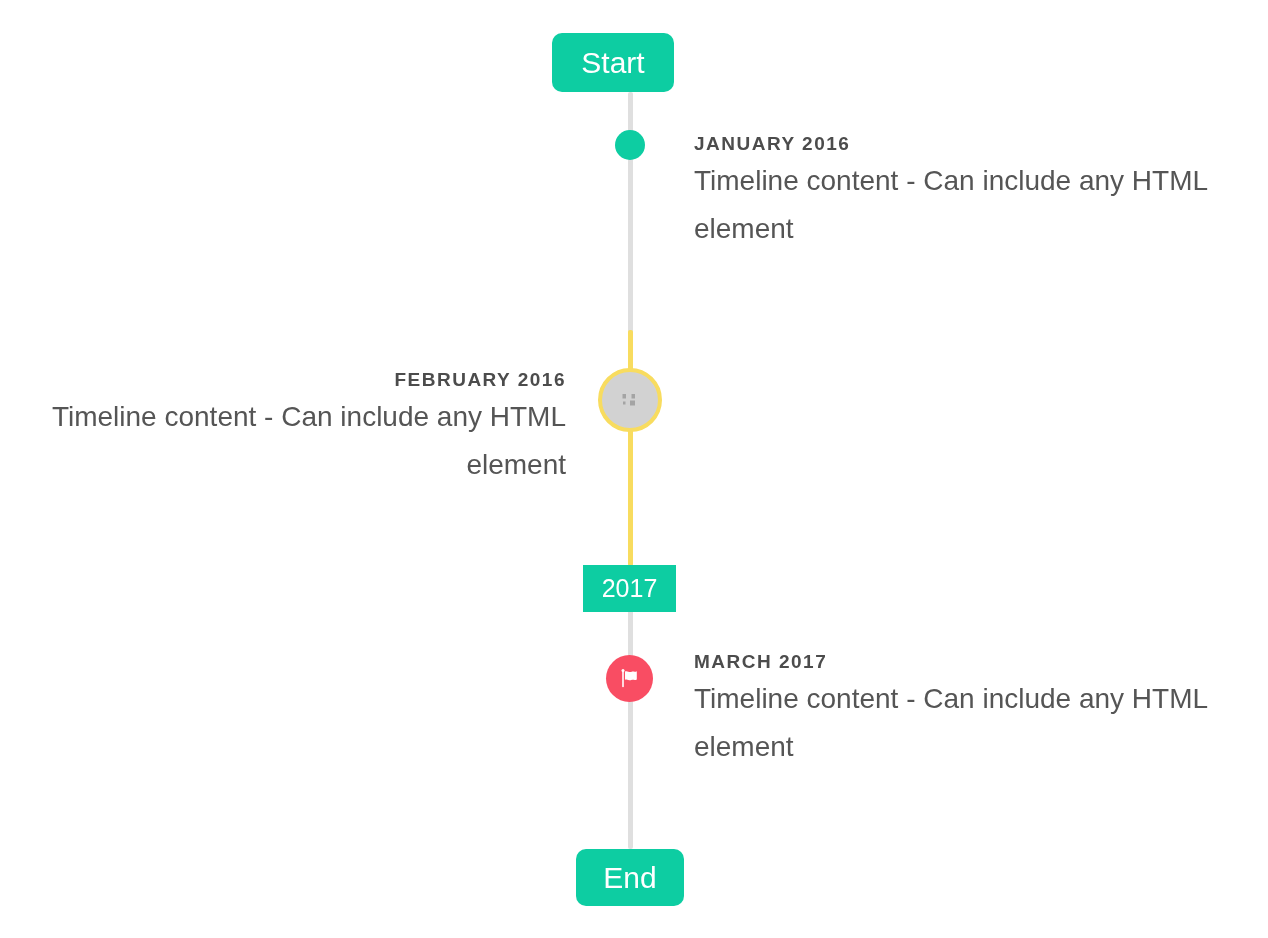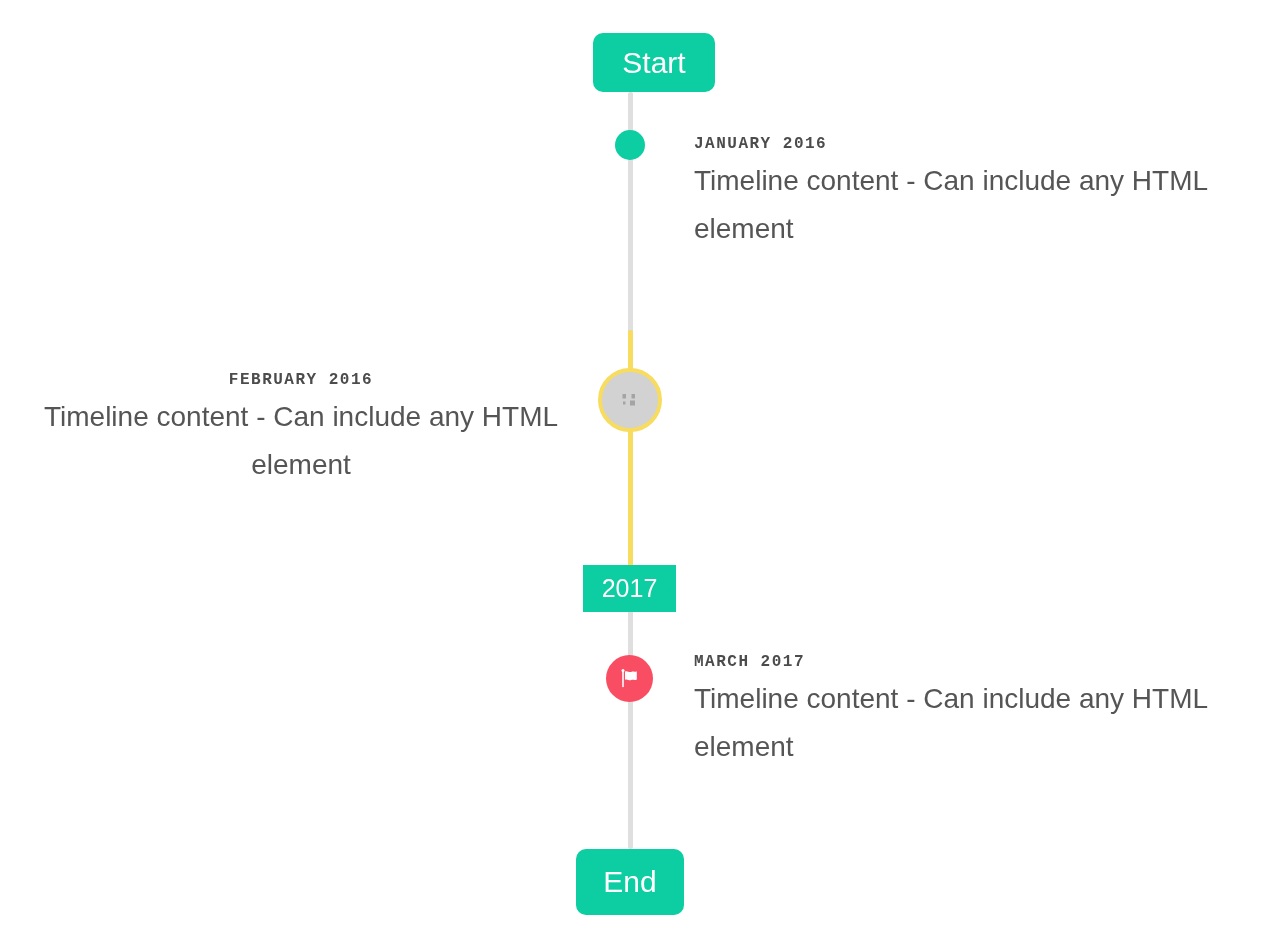--- a/index.html
+++ b/index.html
@@ -43,23 +43,23 @@
   
   .badge {
     position: absolute;
     background: var(--accent-teal);
     color: var(--badge-text);
     display: flex;
     align-items: center;
     justify-content: center;
     border-radius: 10px;
   }
-  .badge.start { left: 593px; top: 33px;  width: 122px; height: 59px; font-size: 30px; }
+  .badge.start { left: 552px; top: 33px;  width: 122px; height: 59px; font-size: 30px; }
   .badge.year  { left: 583px; top: 565px; width: 93px;  height: 47px; font-size: 25px; border-radius: 0; }
-  .badge.end   { left: 576px; top: 849px; width: 108px; height: 66px; font-size: 30px; text-align: center; }
+  .badge.end   { left: 576px; top: 849px; width: 108px; height: 57px; font-size: 30px; text-align: center; }
 
   
   .marker { position: absolute; border-radius: 50%; }
   .marker.dot {
     left: 615px; top: 130px;
     width: 30px; height: 30px;
     background: var(--accent-teal);
   }
   .marker.ring {
     left: 598px; top: 368px;
@@ -71,32 +71,31 @@
   .marker.flag {
     left: 606px; top: 655px;
     width: 47px; height: 47px;
     background: var(--marker-red);
     display: flex; align-items: center; justify-content: center;
   }
 
   
   .entry { position: absolute; width: 530px; }
   .entry.right { text-align: left; }
-  .entry.left  { text-align: center; }
+  .entry.left  { text-align: right; }
   .entry.jan { left: 694px;  top: 133px; }
   .entry.feb { right: 702px; top: 369px; }
   .entry.mar { left: 694px;  top: 651px; }
 
   .entry-title {
-    font-size: 16px;
+    font-size: 19px;
     line-height: 22px;
     font-weight: bold;
     letter-spacing: 1.5px;
     color: var(--heading-text);
-    font-family: Liberation Mono, monospace;
   }
   .entry-body {
     margin-top: 2px;
     font-size: 28px;
     line-height: 48px;
     color: var(--body-text);
   }
 
   .icon-svg { display: block; }
 </style>

